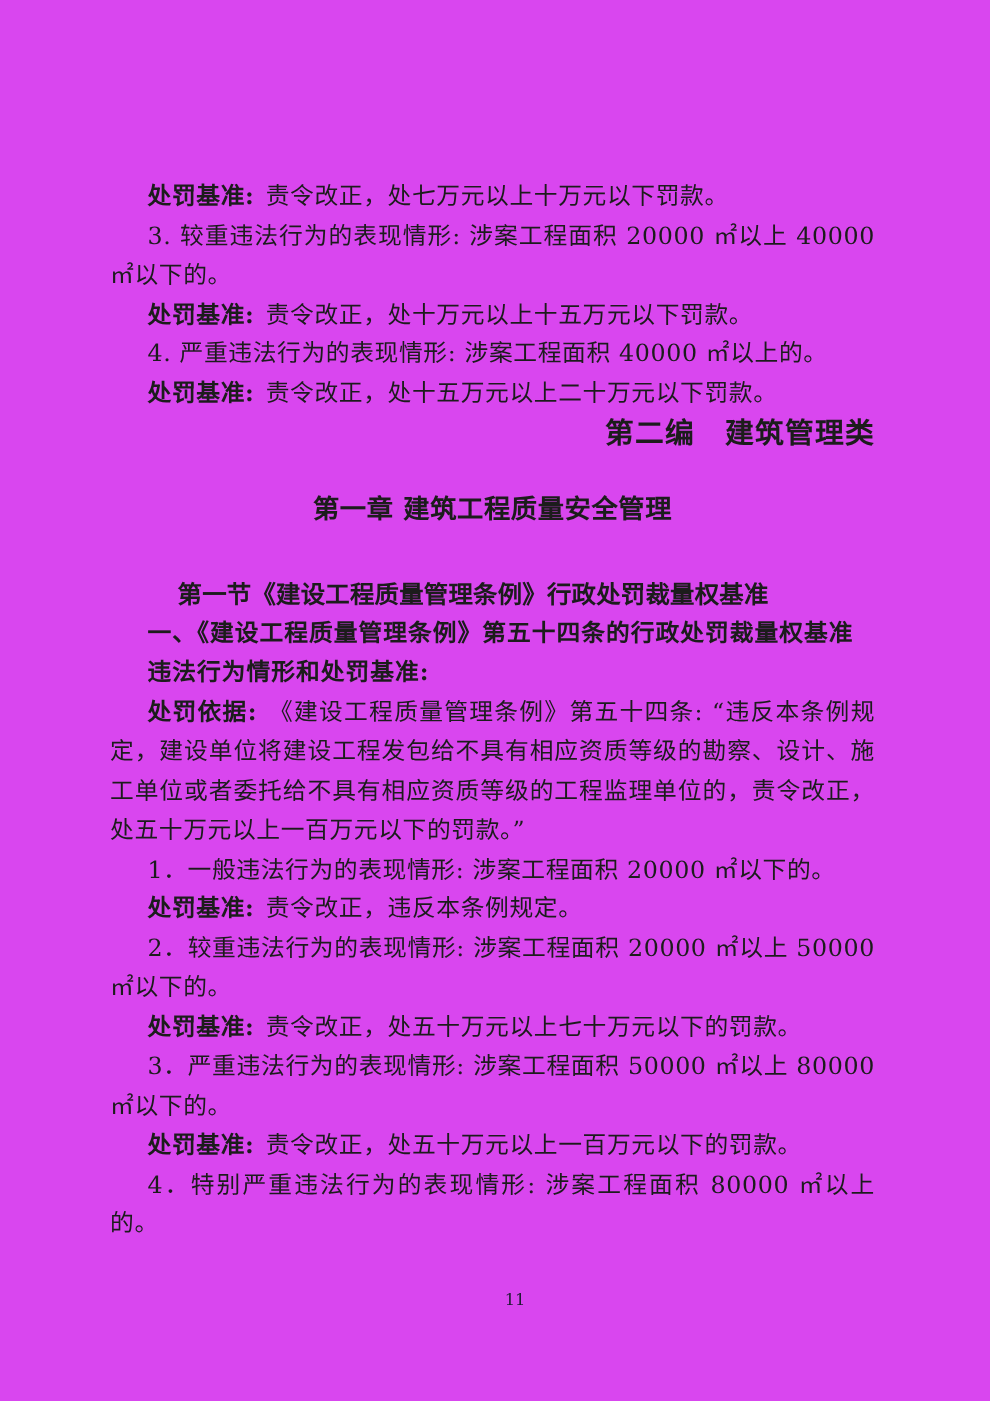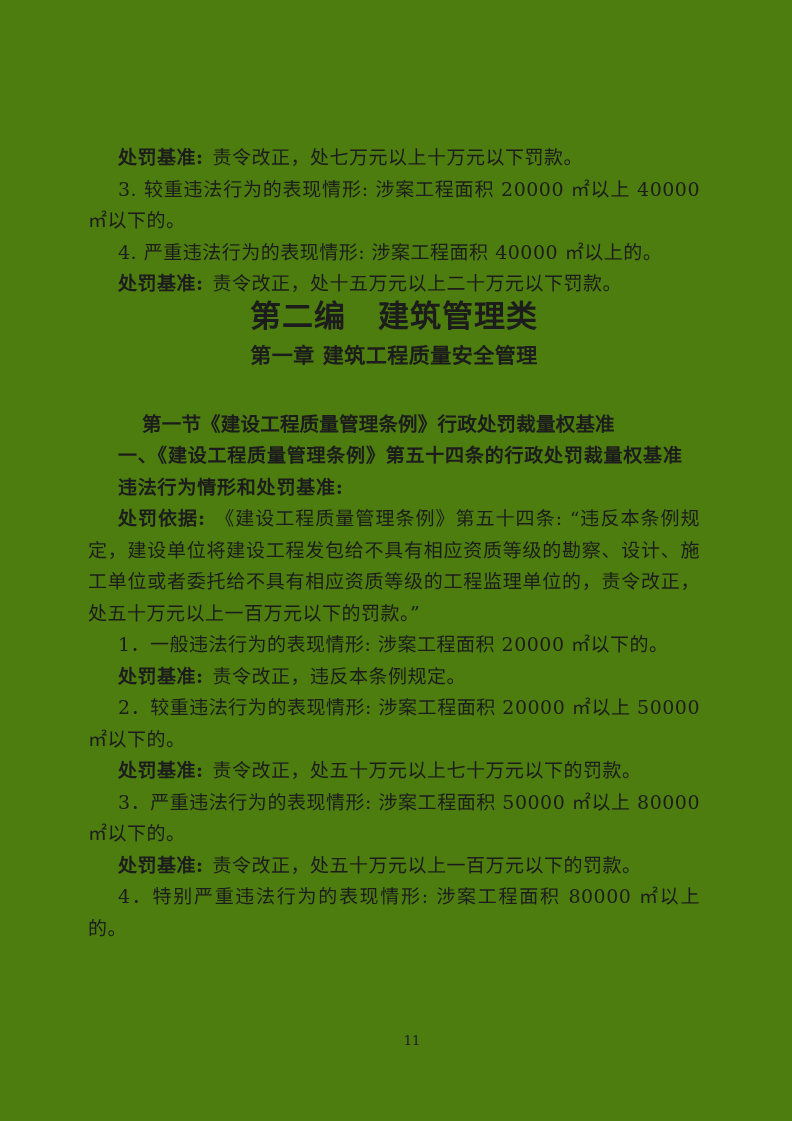--- a/index.html
+++ b/index.html
@@ -4,21 +4,21 @@
 <style>
   html, body {
     margin: 0;
     padding: 0;
     background: #ffffff;
   }
   .page {
     position: relative;
     width: 792px;
     height: 1121px;
-    background: #4d7c0f;
+    background: #d946ef;
     overflow: hidden;
     font-family: "DejaVu Serif", "Liberation Serif", serif;
     color: #1c1c1c;
     box-sizing: border-box;
   }
   .content {
     position: absolute;
     top: 142px;
     left: 88px;
     width: 612px;
@@ -35,25 +35,25 @@
   }
   p.body .lbl {
     font-weight: bold;
     margin-right: 9px;
   }
   p.body.allbold {
     font-weight: bold;
     letter-spacing: 0.8px;
   }
   h1.part {
-    margin: 0 0 8px 0;
-    font-size: 31px;
+    margin: 0 0 28px 0;
+    font-size: 23px;
     line-height: 32px;
     font-weight: bold;
-    text-align: center;
+    text-align: right;
     letter-spacing: 1px;
   }
   h2.chapter {
     margin: 0 0 37px 0;
     font-size: 21px;
     line-height: 32px;
     font-weight: bold;
     text-align: center;
     letter-spacing: 0.5px;
   }
@@ -80,20 +80,21 @@
 </head>
 <body>
 
 <div class="page">
   <div class="content">
 
     <p class="body"><b class="lbl">处罚基准:</b><span>责令改正，处七万元以上十万元以下罚款。</span></p>
 
     <p class="body"><span>3. 较重违法行为的表现情形: 涉案工程面积 20000 ㎡以上 40000 ㎡以下的。</span></p>
 
+    <p class="body"><b class="lbl">处罚基准:</b><span>责令改正，处十万元以上十五万元以下罚款。</span></p>
 
     <p class="body"><span>4. 严重违法行为的表现情形: 涉案工程面积 40000 ㎡以上的。</span></p>
 
     <p class="body"><b class="lbl">处罚基准:</b><span>责令改正，处十五万元以上二十万元以下罚款。</span></p>
 
     <h1 class="part">第二编　建筑管理类</h1>
 
     <h2 class="chapter">第一章 建筑工程质量安全管理</h2>
 
     <h3 class="section">第一节《建设工程质量管理条例》行政处罚裁量权基准</h3>

